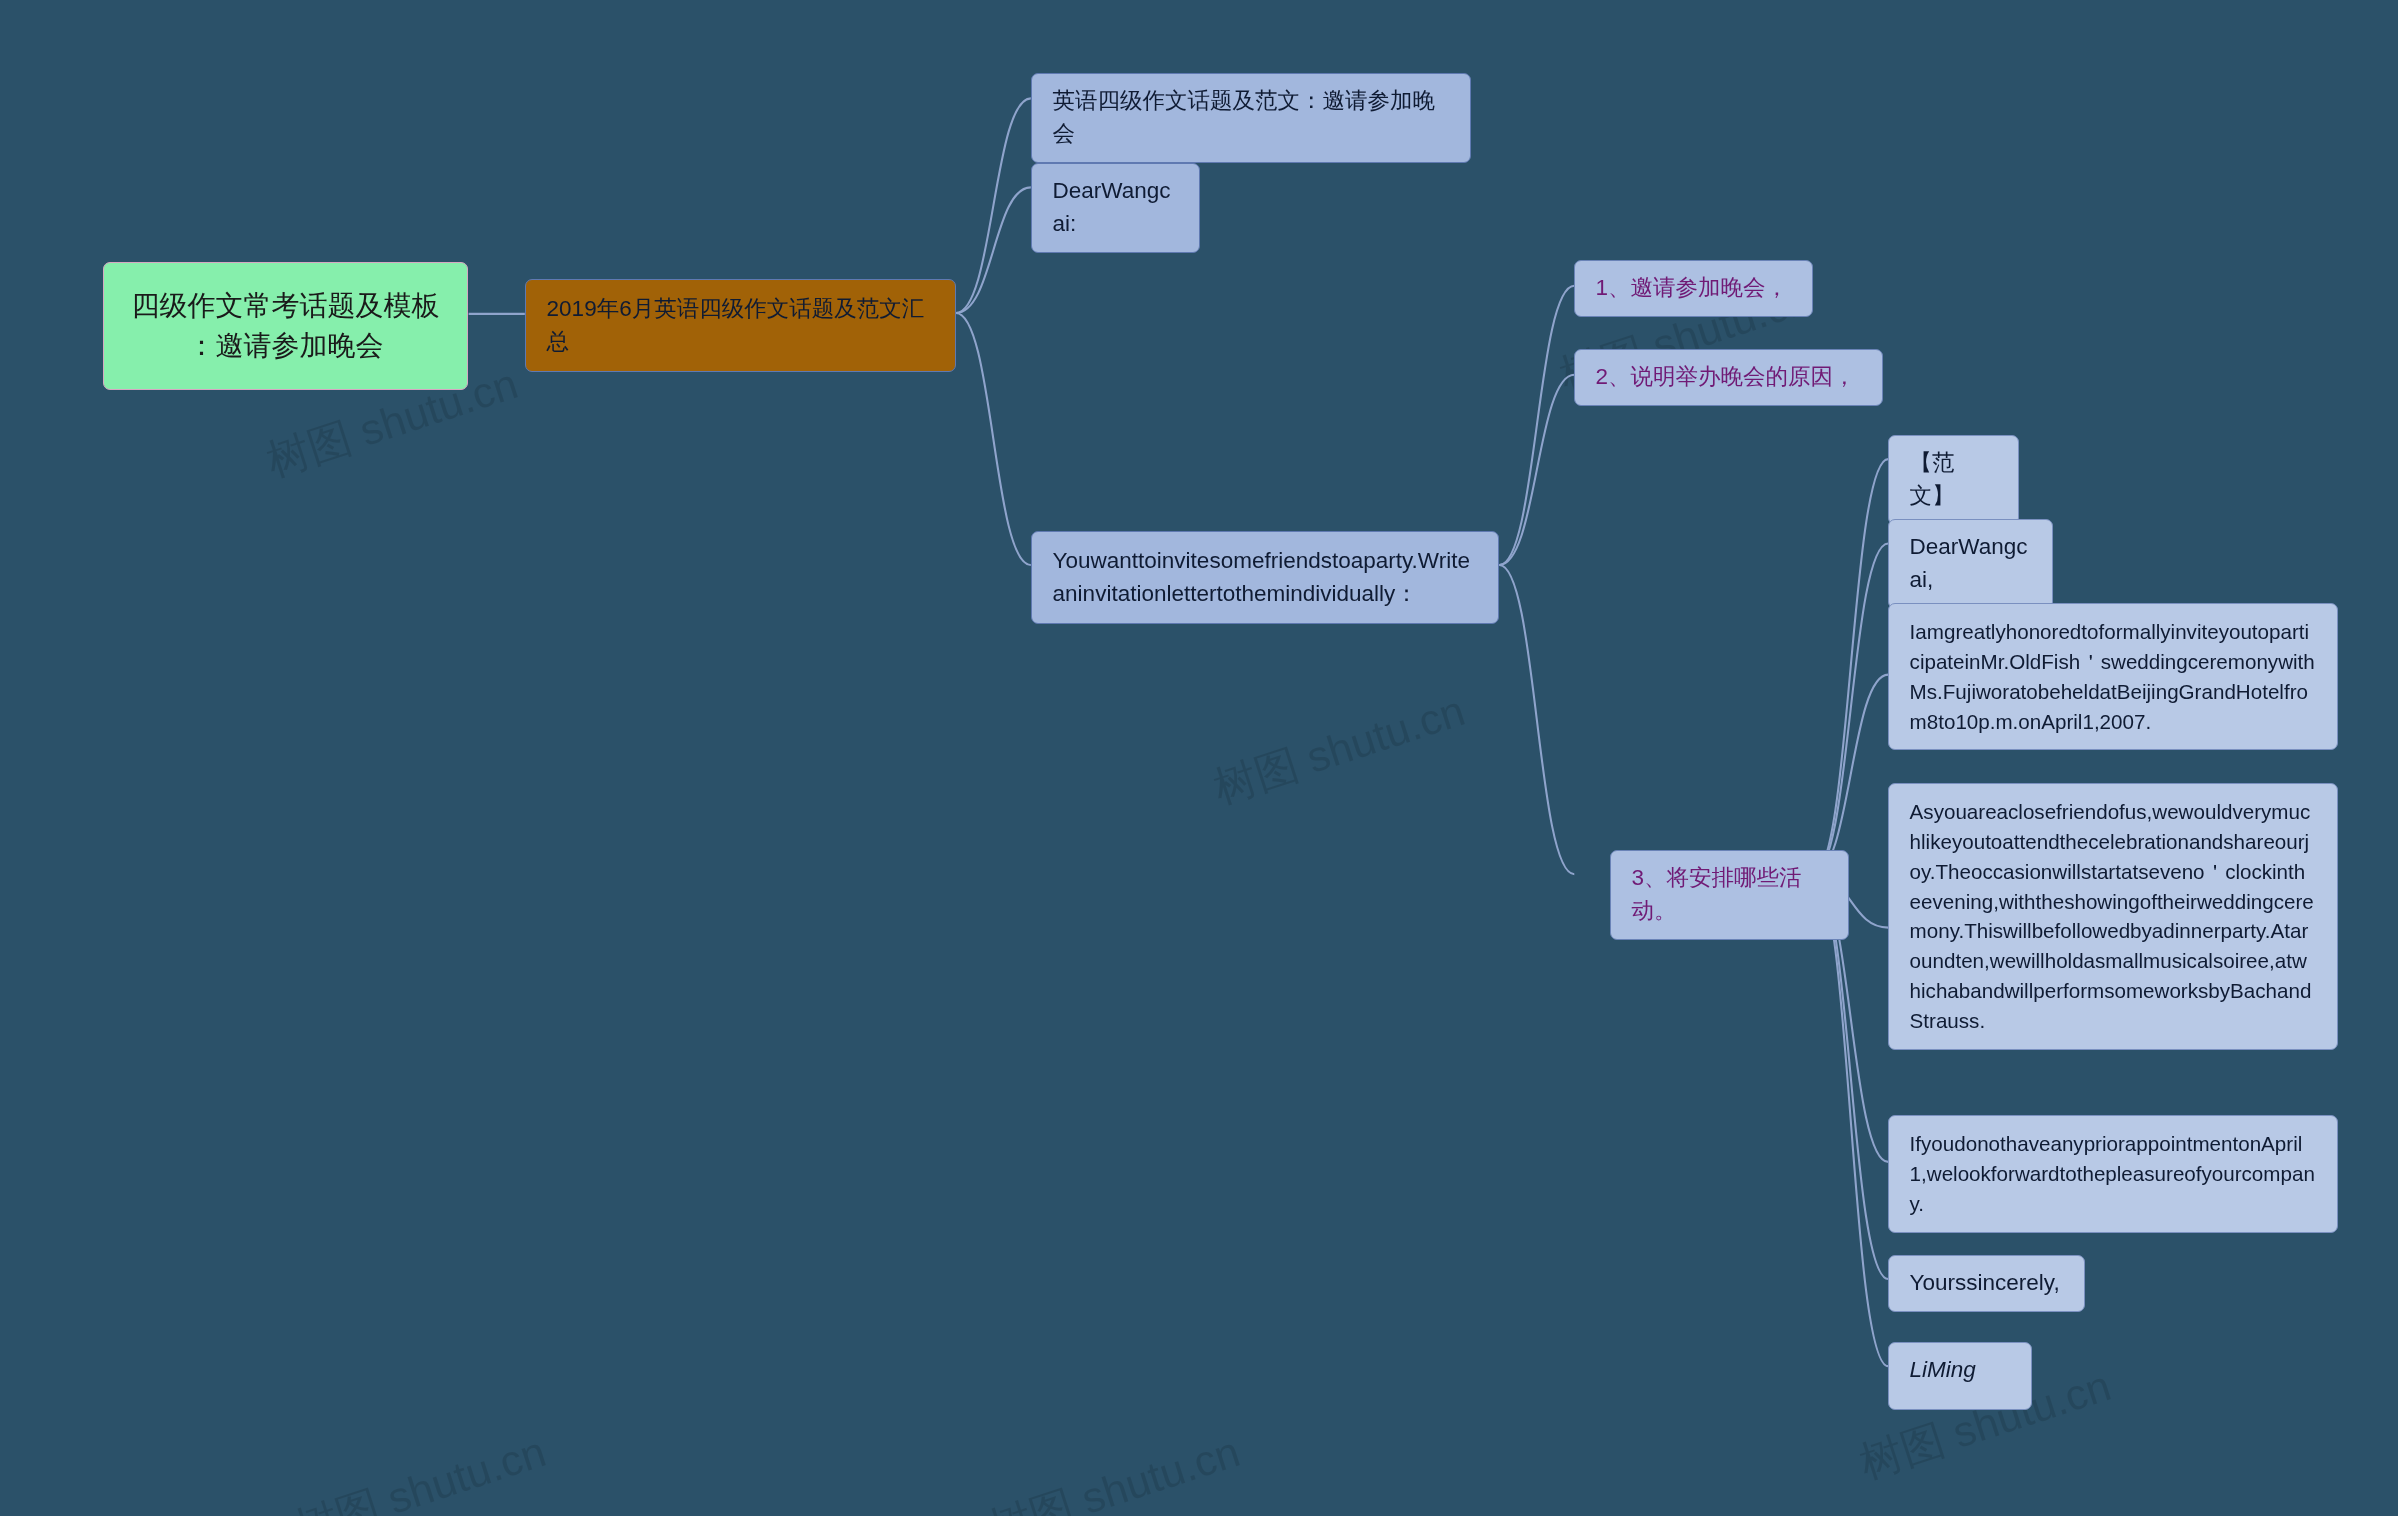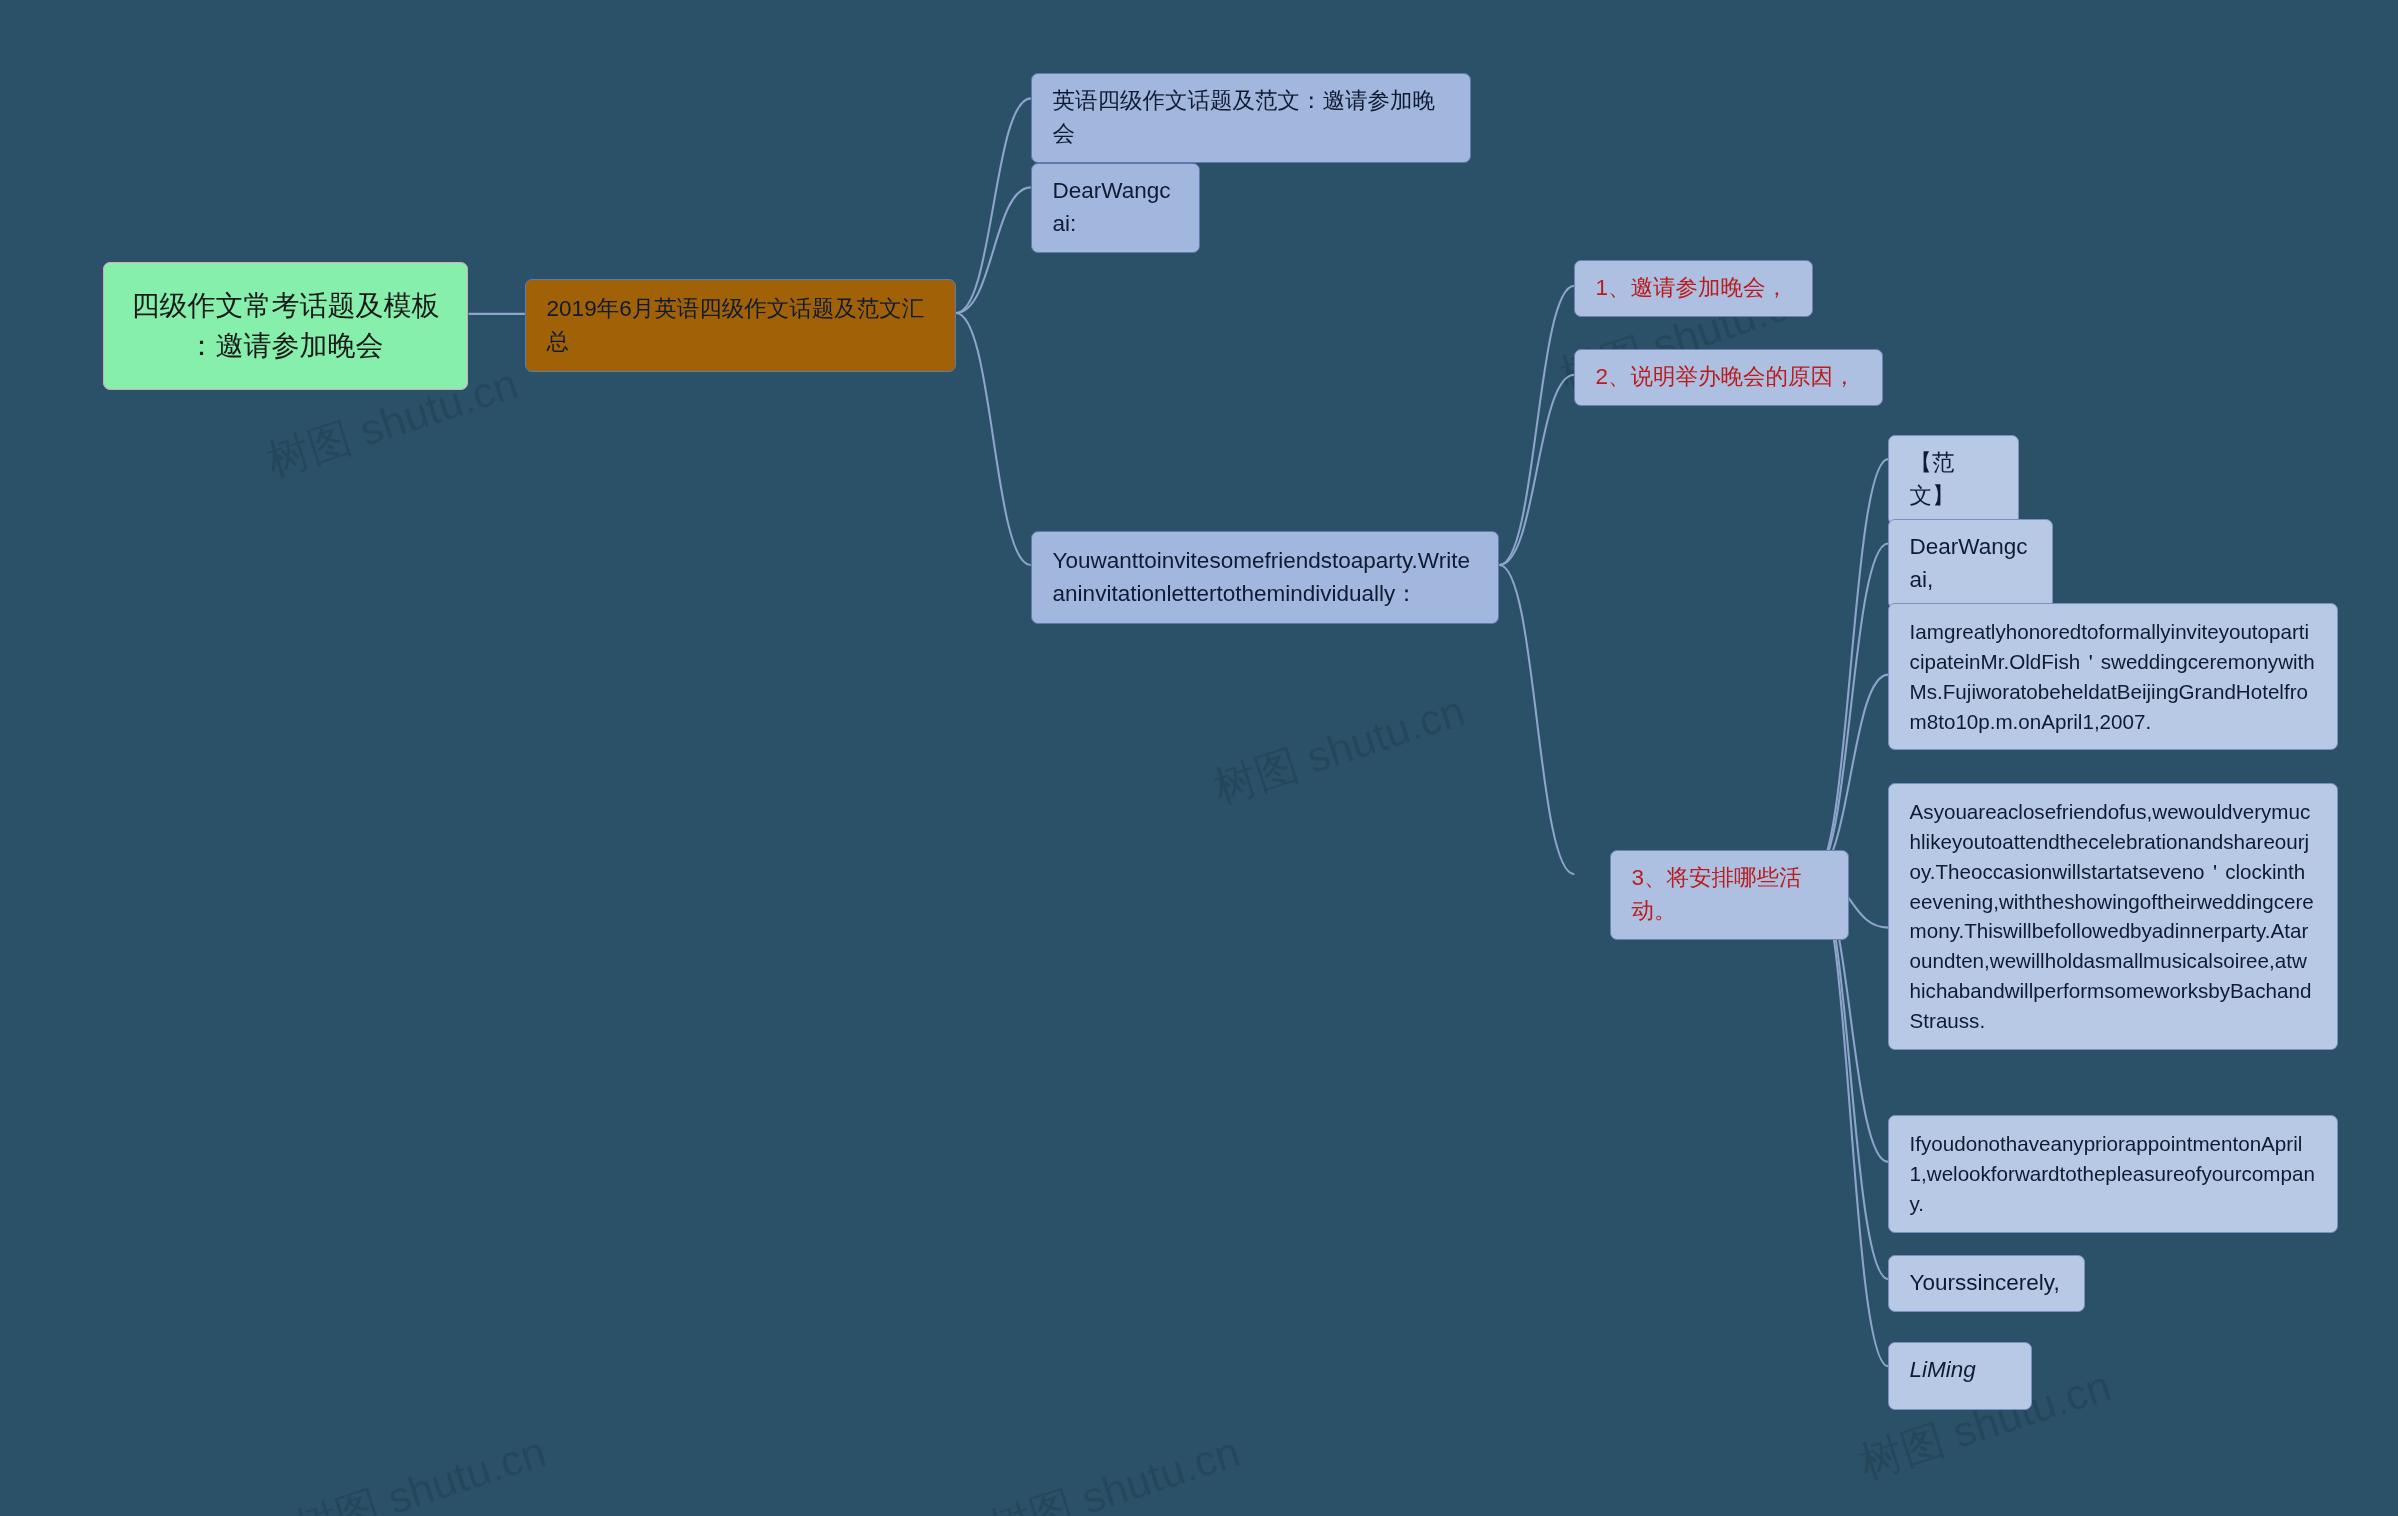--- a/index.html
+++ b/index.html
@@ -41,21 +41,21 @@
     color: #0f1b33;
   }
   .node-l2 {
     background: #a2b7dd;
     border: 0.9px solid #5f79b1;
     color: #0f1b33;
   }
   .node-l3 {
     background: #adc0e2;
     border: 0.9px solid #6a83b7;
-    color: #b91c1c;
+    color: #701a75;
   }
   .node-l4 {
     background: #b8c9e6;
     border: 0.9px solid #7a90c0;
     color: #0f1b33;
   }
   svg.connectors {
     position: absolute;
     top: 0; left: 0;
     width: 2399px; height: 1517px;

